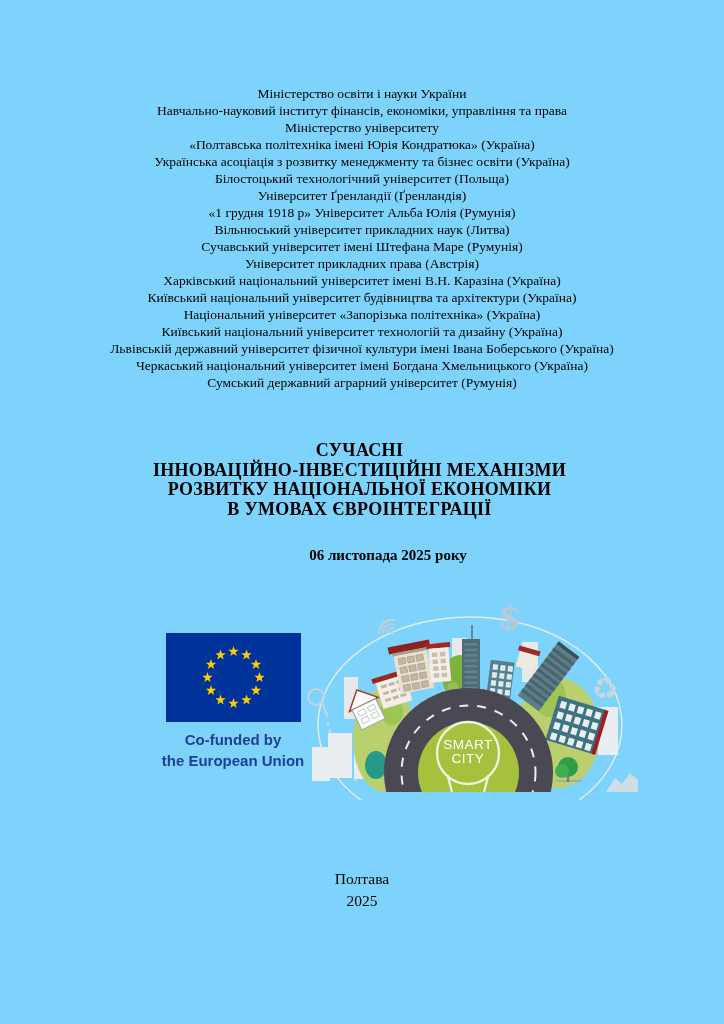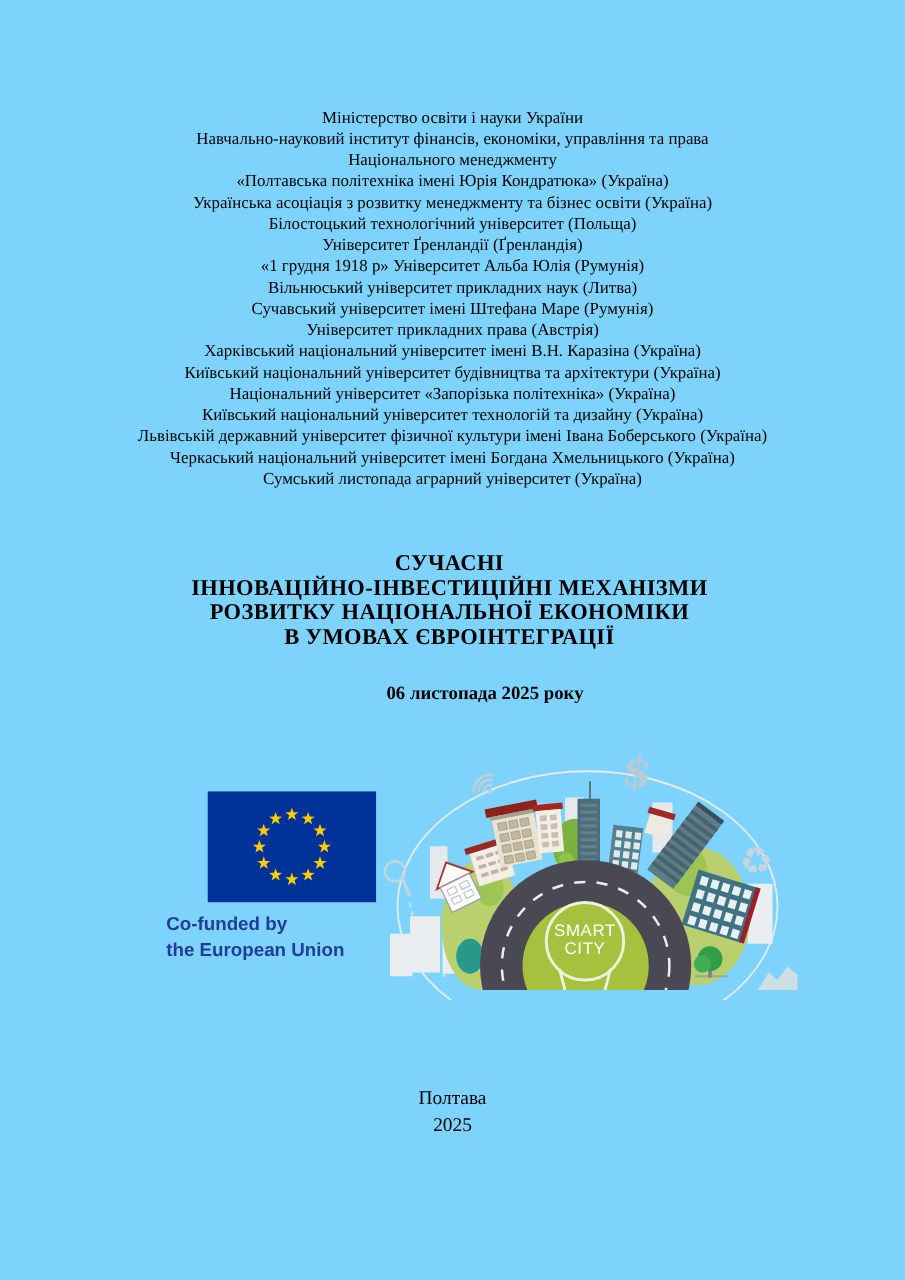--- a/index.html
+++ b/index.html
@@ -5,55 +5,55 @@
   html,body{margin:0;padding:0;background:#fff;}
   .page{position:relative;width:724px;height:1024px;background:#7dd3fc;overflow:hidden;
         font-family:"Liberation Serif", serif;color:#000;}
   .header-block{position:absolute;top:85px;left:0;width:724px;text-align:center;
         font-size:13.5px;line-height:17px;}
   .header-line{white-space:nowrap;}
   .title-block{position:absolute;top:441px;left:0;width:719px;text-align:center;
         font-weight:bold;font-size:18px;line-height:19.5px;letter-spacing:0.3px;}
   .date-line{position:absolute;top:547px;left:0;width:688px;text-align:center;
         font-weight:bold;font-size:15px;padding-left:44px;}
-  .eu-logo{position:absolute;left:133px;top:633px;width:200px;text-align:left;}
+  .eu-logo{position:absolute;left:133px;top:633px;width:200px;text-align:center;}
   .eu-flag{display:block;margin:0 auto;}
   .eu-caption{margin-top:7px;font-family:"Liberation Sans", sans-serif;font-weight:bold;
         color:#1f3d99;font-size:15px;line-height:21px;}
   .smart-city-svg{position:absolute;left:300px;top:585px;}
   .footer-block{position:absolute;top:868px;left:0;width:724px;text-align:center;
         font-size:15.5px;line-height:22px;}
   .bulb-label{font-family:"Liberation Sans", sans-serif;font-size:13.5px;fill:#ffffff;
         letter-spacing:0.5px;}
   .faint-glyph{font-family:"DejaVu Serif", serif;font-weight:bold;}
 </style>
 </head>
 <body>
 
 <div class="page">
 
   <div class="header-block">
     <div class="header-line">Міністерство освіти і науки України</div>
     <div class="header-line">Навчально-науковий інститут фінансів, економіки, управління та права</div>
-    <div class="header-line">Національного менеджменту</div>
+    <div class="header-line">Міністерство університету</div>
     <div class="header-line">«Полтавська політехніка імені Юрія Кондратюка» (Україна)</div>
     <div class="header-line">Українська асоціація з розвитку менеджменту та бізнес освіти (Україна)</div>
     <div class="header-line">Білостоцький технологічний університет (Польща)</div>
     <div class="header-line">Університет Ґренландії (Ґренландія)</div>
     <div class="header-line">«1 грудня 1918 р» Університет Альба Юлія (Румунія)</div>
     <div class="header-line">Вільнюський університет прикладних наук (Литва)</div>
     <div class="header-line">Сучавський університет імені Штефана Маре (Румунія)</div>
     <div class="header-line">Університет прикладних права (Австрія)</div>
     <div class="header-line">Харківський національний університет імені В.Н. Каразіна (Україна)</div>
     <div class="header-line">Київський національний університет будівництва та архітектури (Україна)</div>
     <div class="header-line">Національний університет «Запорізька політехніка» (Україна)</div>
     <div class="header-line">Київський національний університет технологій та дизайну (Україна)</div>
     <div class="header-line">Львівській державний університет фізичної культури імені Івана Боберського (Україна)</div>
     <div class="header-line">Черкаський національний університет імені Богдана Хмельницького (Україна)</div>
-    <div class="header-line">Сумський листопада аграрний університет (Україна)</div>
+    <div class="header-line">Сумський державний аграрний університет (Румунія)</div>
   </div>
 
   <div class="title-block">
     <div>СУЧАСНІ</div>
     <div>ІННОВАЦІЙНО-ІНВЕСТИЦІЙНІ МЕХАНІЗМИ</div>
     <div>РОЗВИТКУ НАЦІОНАЛЬНОЇ ЕКОНОМІКИ</div>
     <div>В УМОВАХ ЄВРОІНТЕГРАЦІЇ</div>
   </div>
 
   <div class="date-line">06 листопада 2025 року</div>

